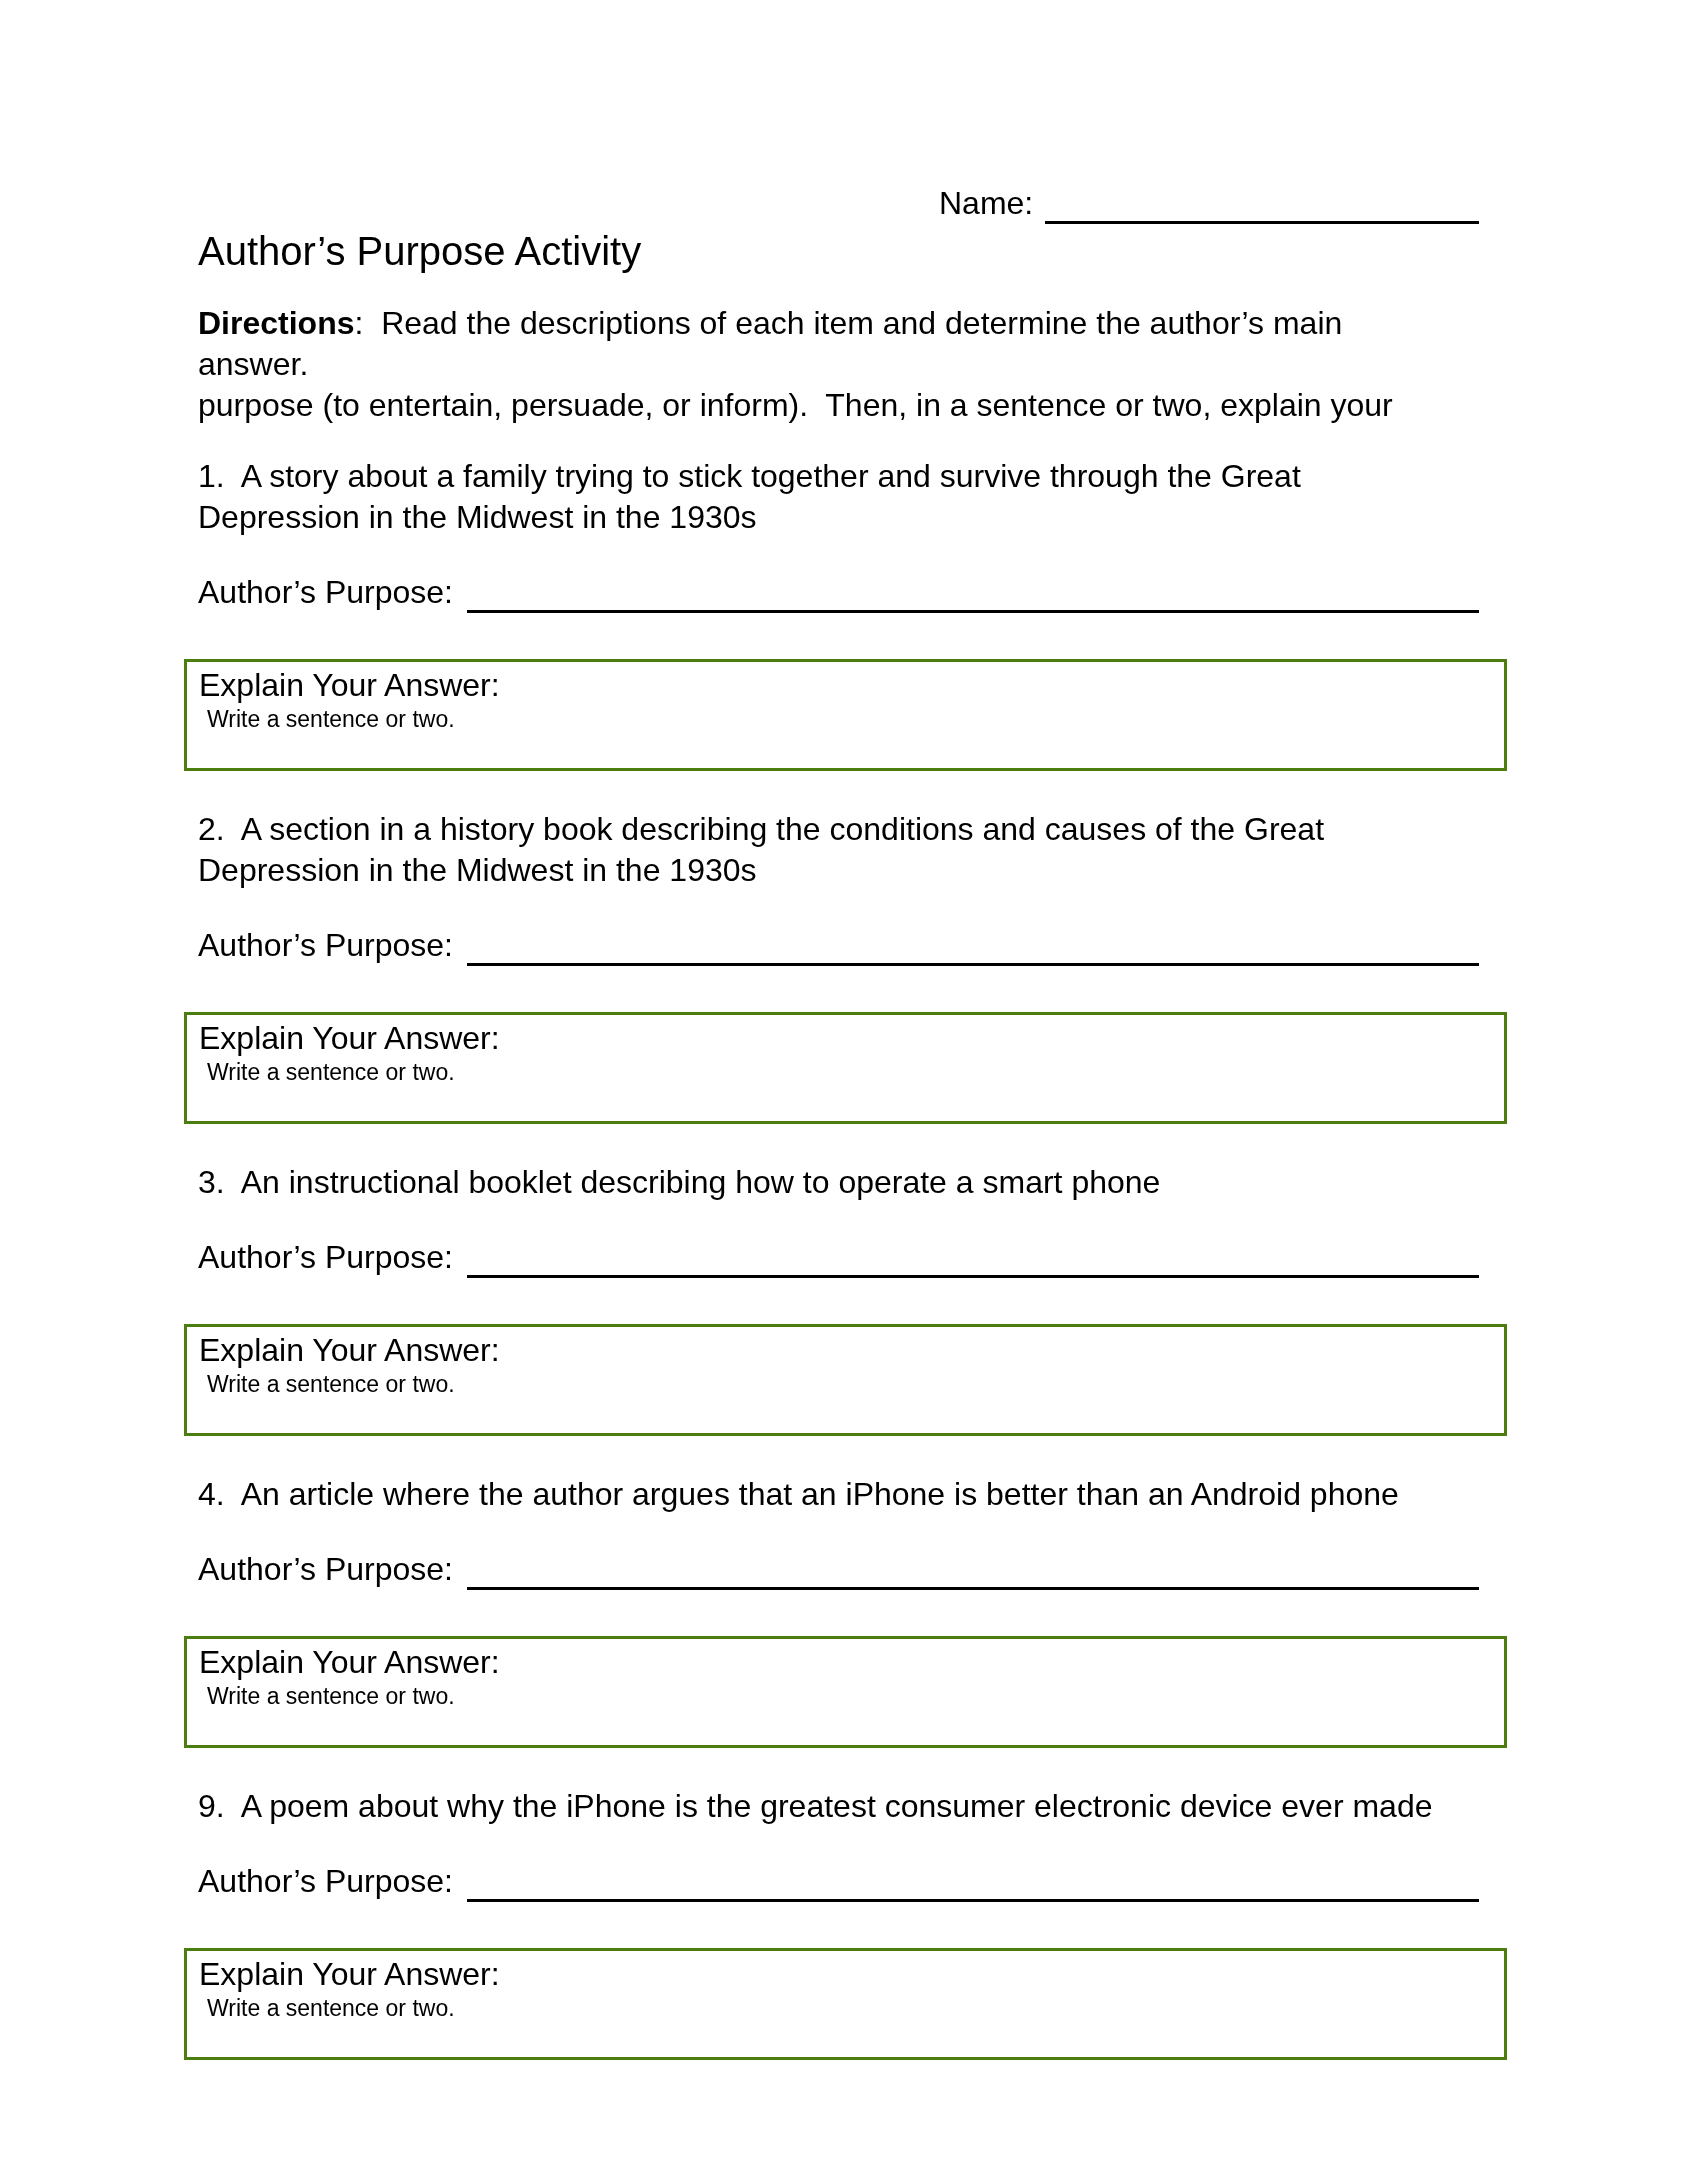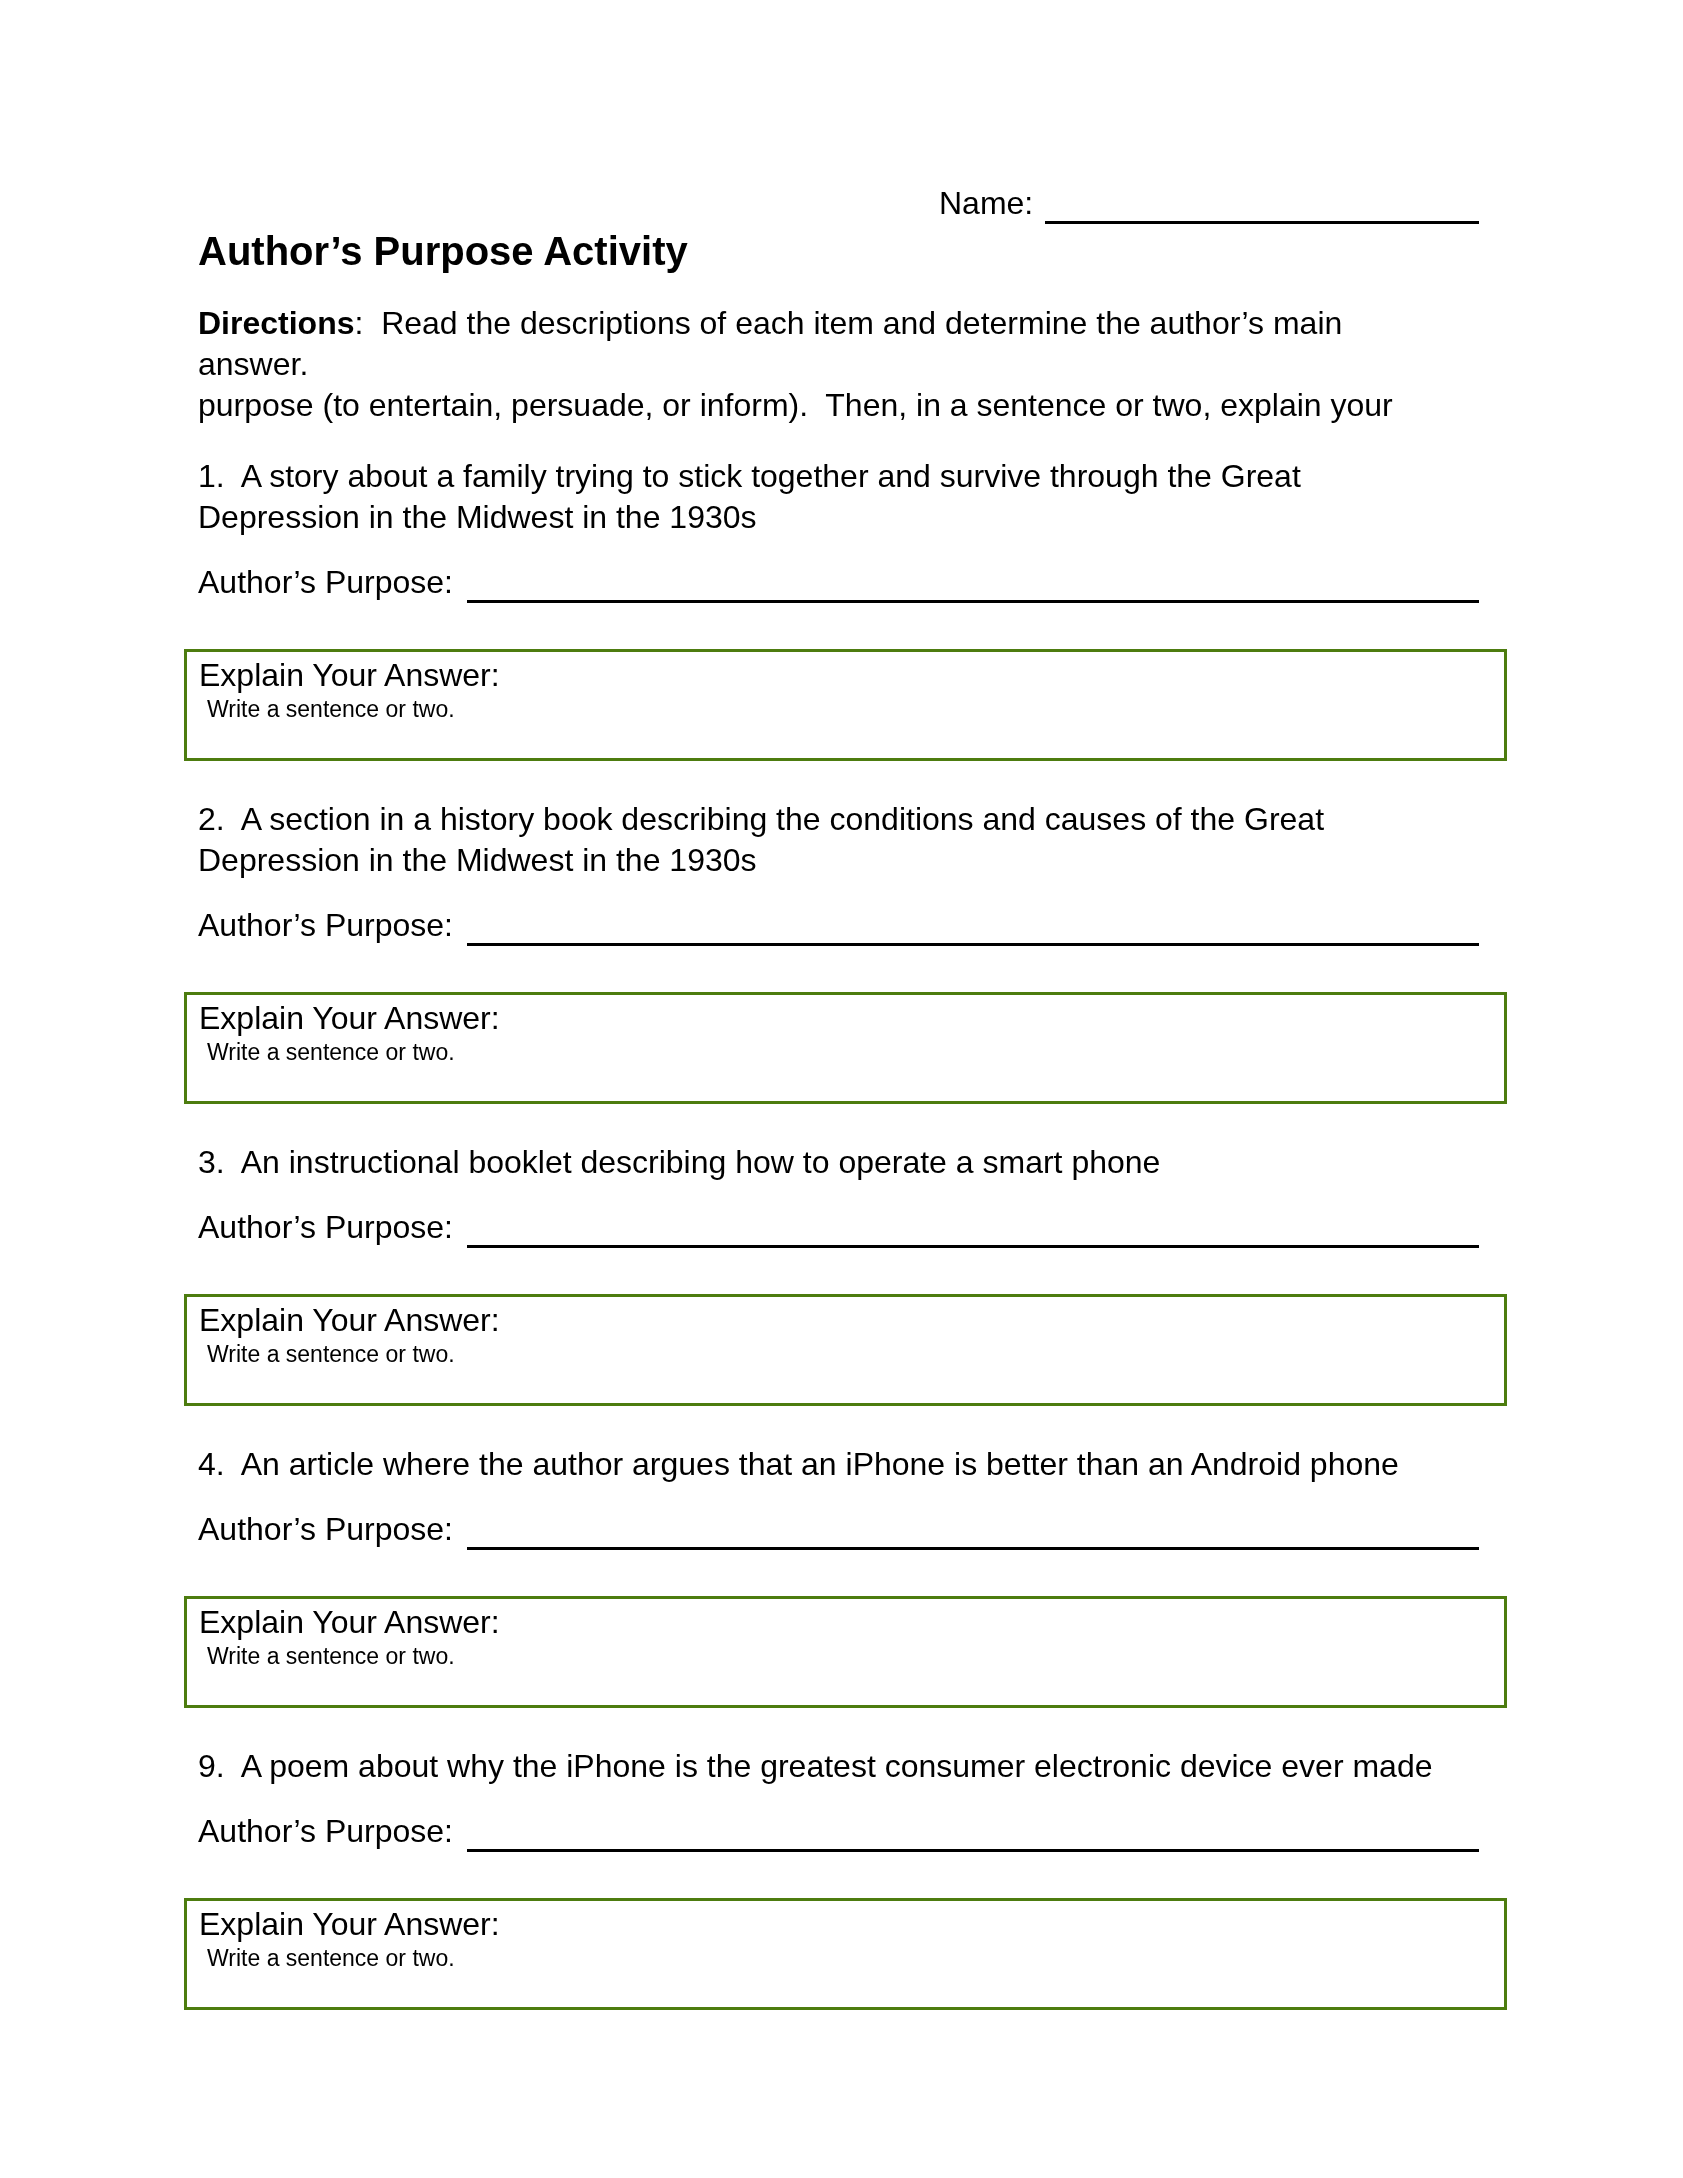--- a/index.html
+++ b/index.html
@@ -42,40 +42,40 @@
     margin-right: 26px;
     border-bottom: 3px solid #000000;
     height: 38px;
   }
 
   
   .title {
     margin-top: 2px;
     font-size: 40px;
     line-height: 50px;
-    font-weight: bold;
+    font-weight: normal;
     white-space: pre;
   }
 
   
   .directions {
     margin-top: 16px;
   }
 
   
   .item-text {
     margin-top: 30px;
   }
   .item + .item .item-text {
     margin-top: 38px;
   }
   .ap-row {
     display: flex;
     align-items: flex-start;
-    margin-top: 24px;
+    margin-top: 34px;
     font-size: 32px;
     line-height: 41px;
   }
   .ap-label { white-space: pre; }
   .ap-blank {
     flex: 1;
     margin-left: 14px;
     margin-right: 26px;
     border-bottom: 3px solid #000000;
     height: 38px;

